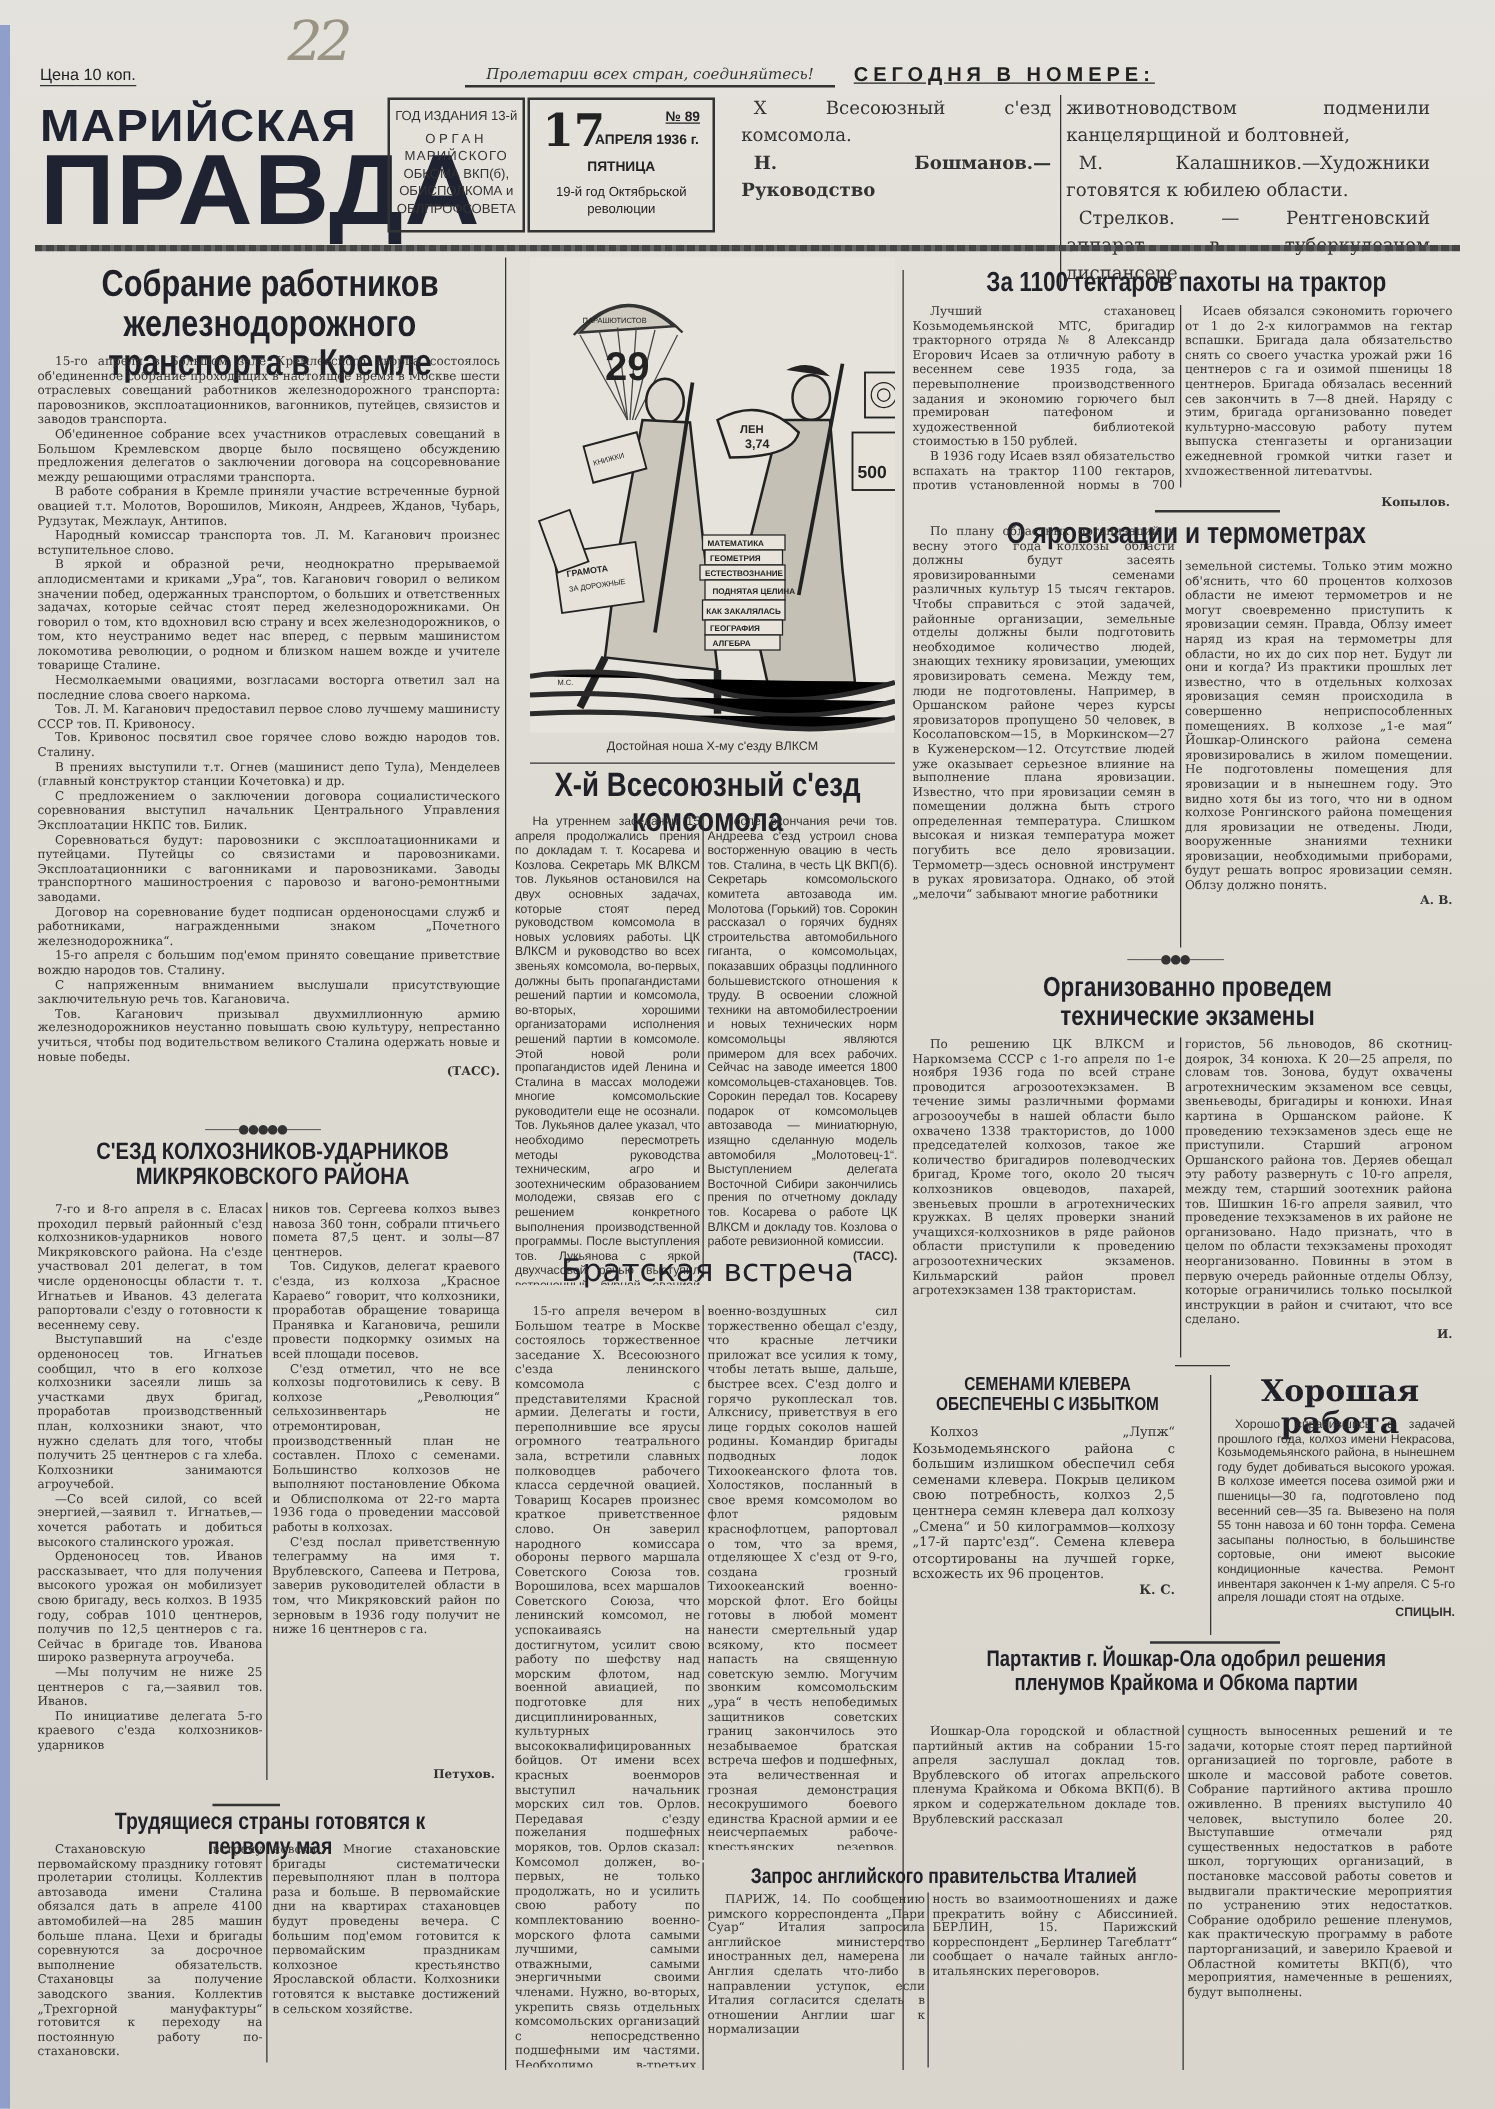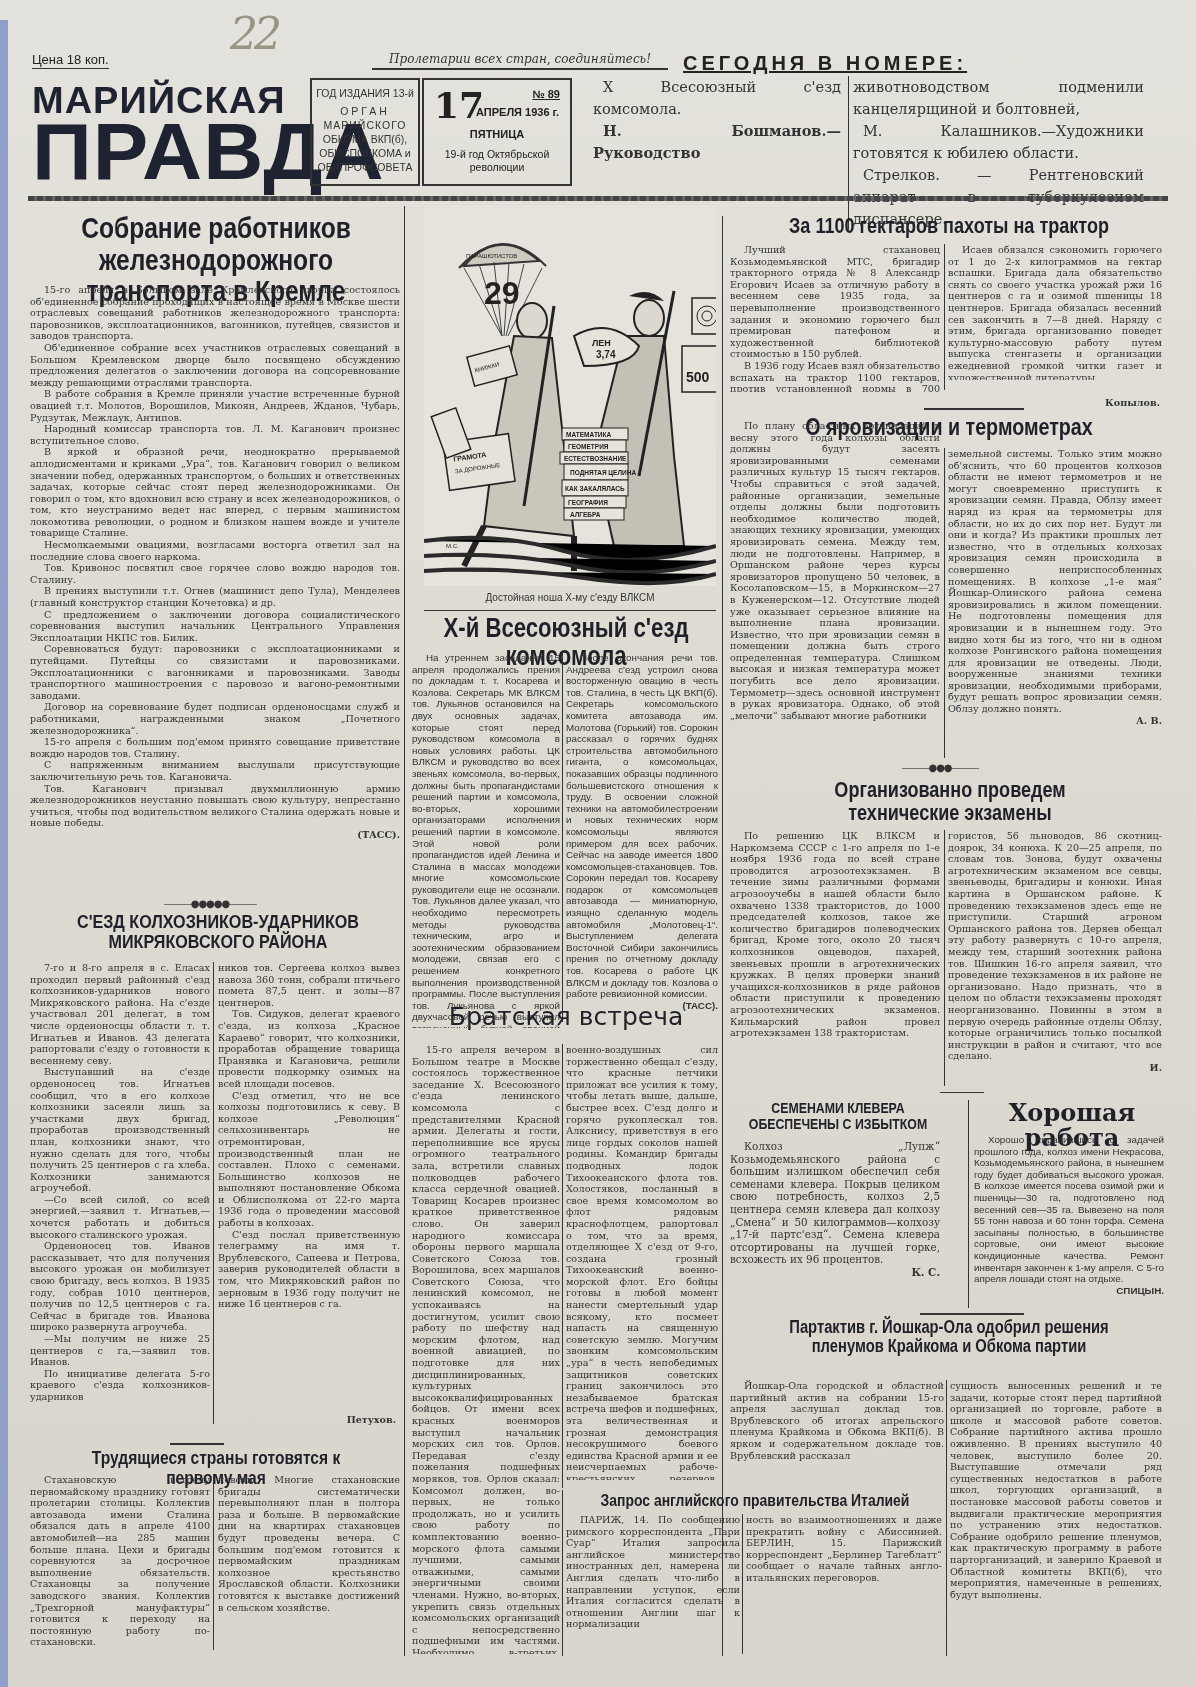--- a/index.html
+++ b/index.html
@@ -58,21 +58,21 @@
   }
   .box-date .day { position: absolute; left: 10px; top: 4px; font-family: "DejaVu Serif", serif; font-size: 36px; font-weight: bold; }
   .box-date .num { position: absolute; right: 10px; top: 8px; font-size: 11px; font-weight: bold; text-decoration: underline; }
   .box-date .month { position: absolute; left: 52px; top: 26px; font-size: 11px; font-weight: bold; }
   .box-date .weekday { position: absolute; left: 0; width: 100%; top: 48px; font-size: 11px; font-weight: bold; }
   .box-date .rev { position: absolute; left: 0; width: 100%; top: 68px; font-size: 10.5px; line-height: 13px; }
 
   .today-title {
     position: absolute; left: 683px; top: 52px; width: 320px;
     font-family: "Liberation Sans", sans-serif; font-weight: bold;
-    font-size: 20px; letter-spacing: 4px; text-decoration: underline; color: #222;
+    font-size: 16px; letter-spacing: 4px; text-decoration: underline; color: #222;
   }
   .today-col {
     position: absolute; top: 76px; font-size: 14.5px; line-height: 22px; color: #333;
     text-align: justify;
   }
   .today-col p { text-indent: 10px; }
   .today-left { left: 593px; width: 248px; }
   .today-right { left: 848px; width: 296px; border-left: 1px solid #333; padding-left: 4px; }
 
   .rule-thick {
@@ -106,21 +106,21 @@
     position: absolute; font-size: 10px; color: #333; letter-spacing: -1px; text-align: center;
   }
 </style>
 </head>
 <body>
 
 <div class="page">
   <div class="left-edge"></div>
   <div class="pencil-num">22</div>
 
-  <div class="price">Цена 18 коп.</div>
+  <div class="price">Цена 10 коп.</div>
   <div class="motto">Пролетарии всех стран, соединяйтесь!</div>
   <div class="masthead-1">МАРИЙСКАЯ</div>
   <div class="masthead-2">ПРАВДА</div>
 
   <div class="box-organ">
     <div>ГОД ИЗДАНИЯ 13-й</div>
     <div style="margin-top:4px;letter-spacing:3px">ОРГАН</div>
     <div style="letter-spacing:1px">МАРИЙСКОГО</div>
     <div>ОБКОМА ВКП(б),</div>
     <div>ОБИСПОЛКОМА и</div>
@@ -152,20 +152,21 @@
   <div class="vrule" style="left:722px;top:216px;height:1440px;"></div>
 
   <div class="headline condensed" style="left:28px;top:212px;width:376px;font-size:30px;">Собрание работников железнодорожного транспорта в Кремле</div>
   <div class="body-text" style="left:30px;top:284px;width:370px;height:612px;">
     <p>15-го апреля в Большом зале Кремлевского дворца состоялось об'единенное собрание проходящих в настоящее время в Москве шести отраслевых совещаний работников железнодорожного транспорта: паровозников, эксплоатационников, вагонников, путейцев, связистов и заводов транспорта.</p>
     <p>Об'единенное собрание всех участников отраслевых совещаний в Большом Кремлевском дворце было посвящено обсуждению предложения делегатов о заключении договора на соцсоревнование между решающими отраслями транспорта.</p>
     <p>В работе собрания в Кремле приняли участие встреченные бурной овацией т.т. Молотов, Ворошилов, Микоян, Андреев, Жданов, Чубарь, Рудзутак, Межлаук, Антипов.</p>
     <p>Народный комиссар транспорта тов. Л. М. Каганович произнес вступительное слово.</p>
     <p>В яркой и образной речи, неоднократно прерываемой аплодисментами и криками „Ура“, тов. Каганович говорил о великом значении побед, одержанных транспортом, о больших и ответственных задачах, которые сейчас стоят перед железнодорожниками. Он говорил о том, кто вдохновил всю страну и всех железнодорожников, о том, кто неустранимо ведет нас вперед, с первым машинистом локомотива революции, о родном и близком нашем вожде и учителе товарище Сталине.</p>
     <p>Несмолкаемыми овациями, возгласами восторга ответил зал на последние слова своего наркома.</p>
+    <p>Тов. Л. М. Каганович предоставил первое слово лучшему машинисту СССР тов. П. Кривоносу.</p>
     <p>Тов. Кривонос посвятил свое горячее слово вождю народов тов. Сталину.</p>
     <p>В прениях выступили т.т. Огнев (машинист депо Тула), Менделеев (главный конструктор станции Кочетовка) и др.</p>
     <p>С предложением о заключении договора социалистического соревнования выступил начальник Центрального Управления Эксплоатации НКПС тов. Билик.</p>
     <p>Соревноваться будут: паровозники с эксплоатационниками и путейцами. Путейцы со связистами и паровозниками. Эксплоатационники с вагонниками и паровозниками. Заводы транспортного машиностроения с паровозо и вагоно-ремонтными заводами.</p>
     <p>Договор на соревнование будет подписан орденоносцами служб и работниками, награжденными знаком „Почетного железнодорожника“.</p>
     <p>15-го апреля с большим под'емом принято совещание приветствие вождю народов тов. Сталину.</p>
     <p>С напряженным вниманием выслушали присутствующие заключительную речь тов. Кагановича.</p>
     <p>Тов. Каганович призывал двухмиллионную армию железнодорожников неустанно повышать свою культуру, непрестанно учиться, чтобы под водительством великого Сталина одержать новые и новые победы.</p>
     <div class="sig">(ТАСС).</div>
   </div>

